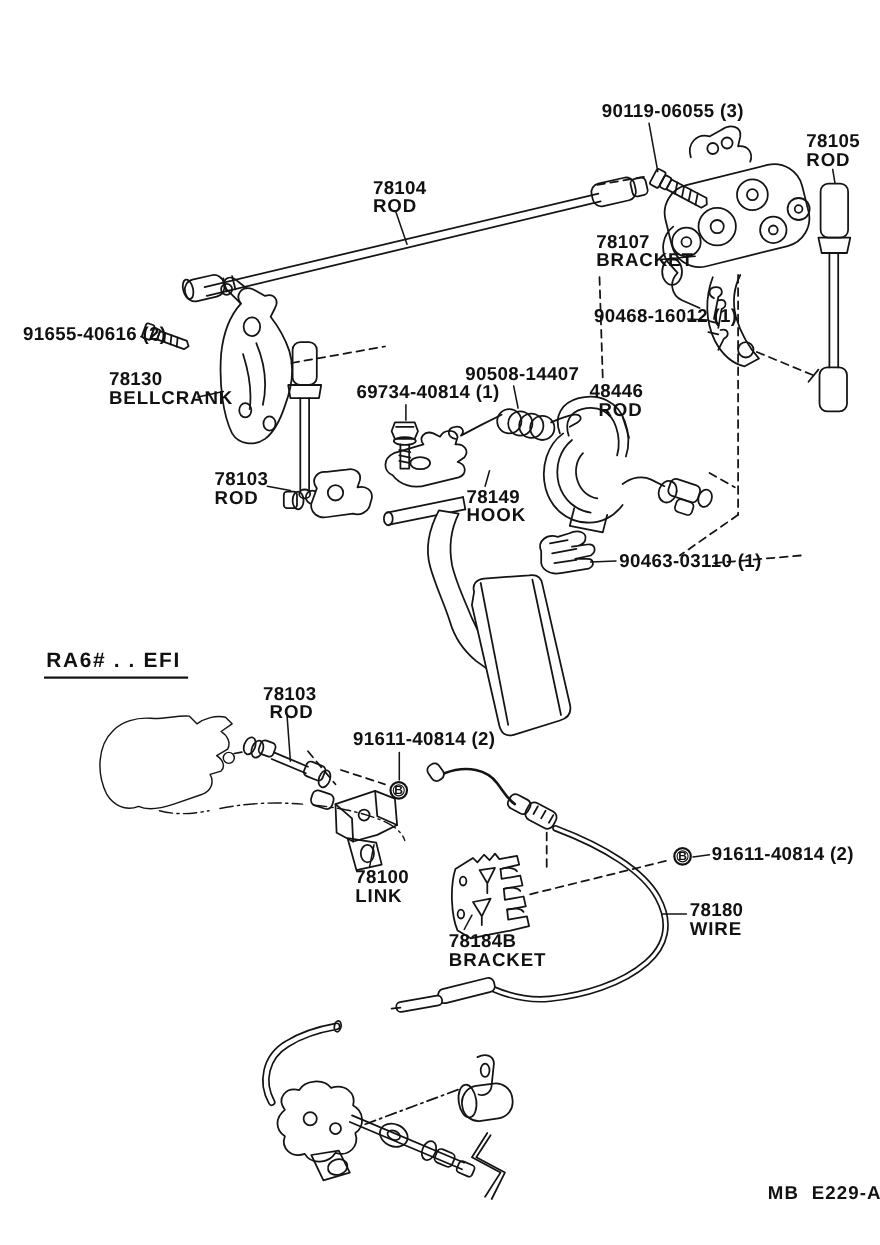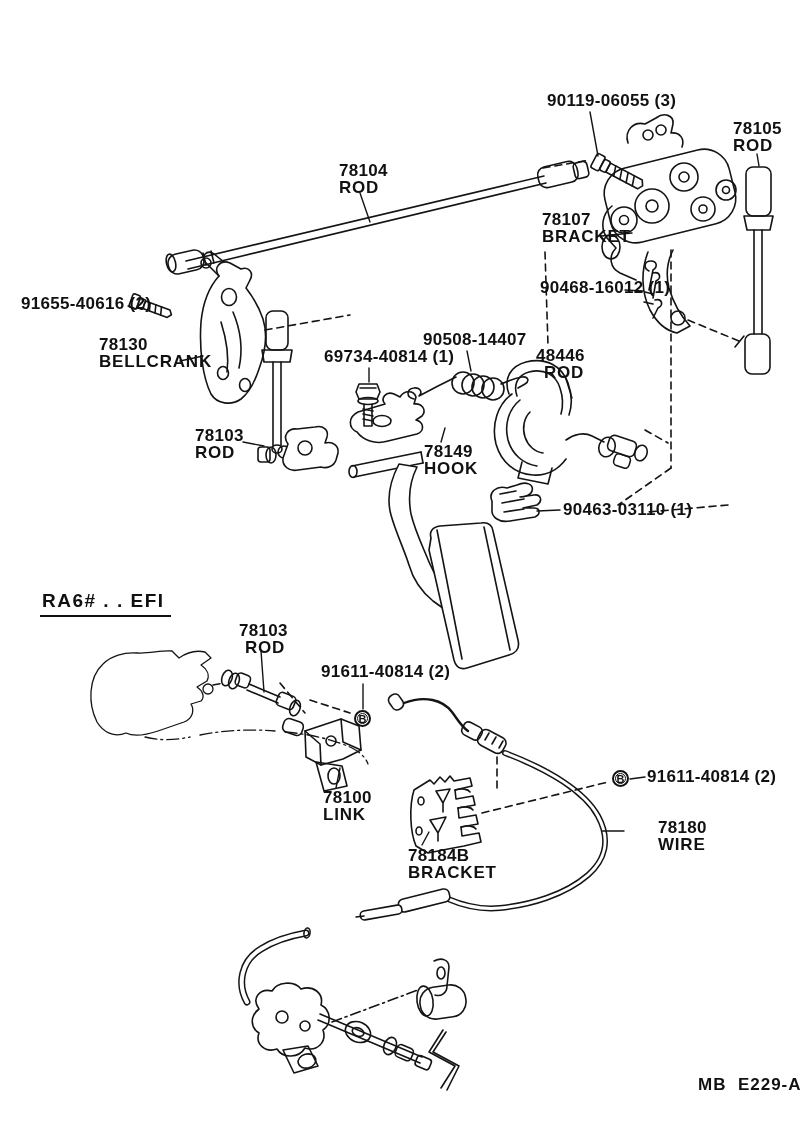--- a/index.html
+++ b/index.html
@@ -345,21 +345,21 @@
     <span class="num">78100</span>
     <span class="sub">LINK</span>
   </div>
   <div class="part-label" style="left:408px;top:847px">
     <span class="num">78184B</span>
     <span class="sub">BRACKET</span>
   </div>
   <div class="part-label" style="left:647px;top:768px">
     <span class="num">91611-40814 (2)</span>
   </div>
-  <div class="part-label" style="left:658px;top:819px">
+  <div class="part-label" style="left:627px;top:819px">
     <span class="num">78180</span>
     <span class="sub">WIRE</span>
   </div>
 
   <div class="b-marker" style="left:354px;top:710px">B</div>
   <div class="b-marker" style="left:612px;top:770px">B</div>
 
   <div class="figure-code" style="left:698px;top:1075px">MB  E229-A</div>
 
 </div>

